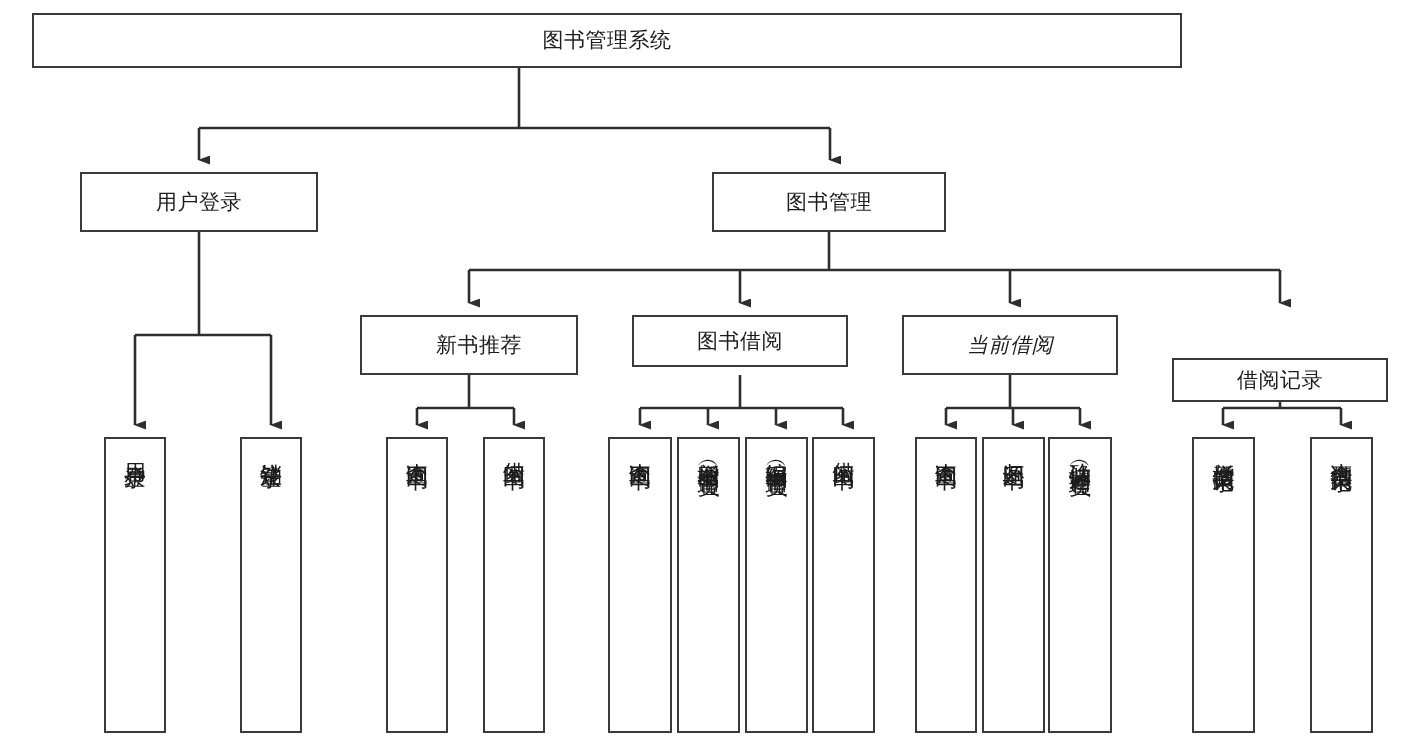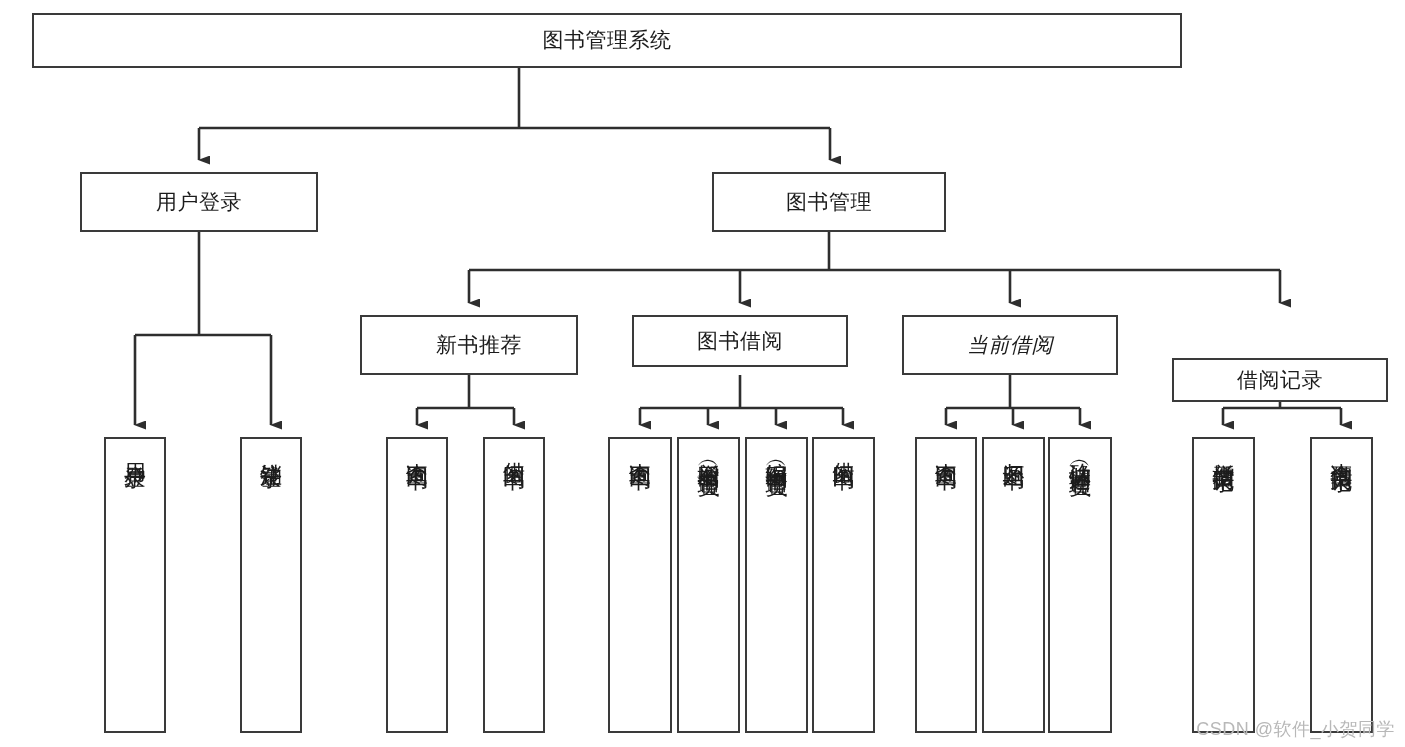--- a/index.html
+++ b/index.html
@@ -190,15 +190,14 @@
     <span class="label">确认归还（管理员）</span>
   </div>
 
   <div class="node vertical" style="left:1192px; top:437px; width:63px; height:296px;">
     <span class="label">新增借阅记录</span>
   </div>
   <div class="node vertical" style="left:1310px; top:437px; width:63px; height:296px;">
     <span class="label">查询借阅记录</span>
   </div>
 
-  <div class="watermark">CSDN @软件_小贺同学</div>
 
 </div>
 
 </body></html>

